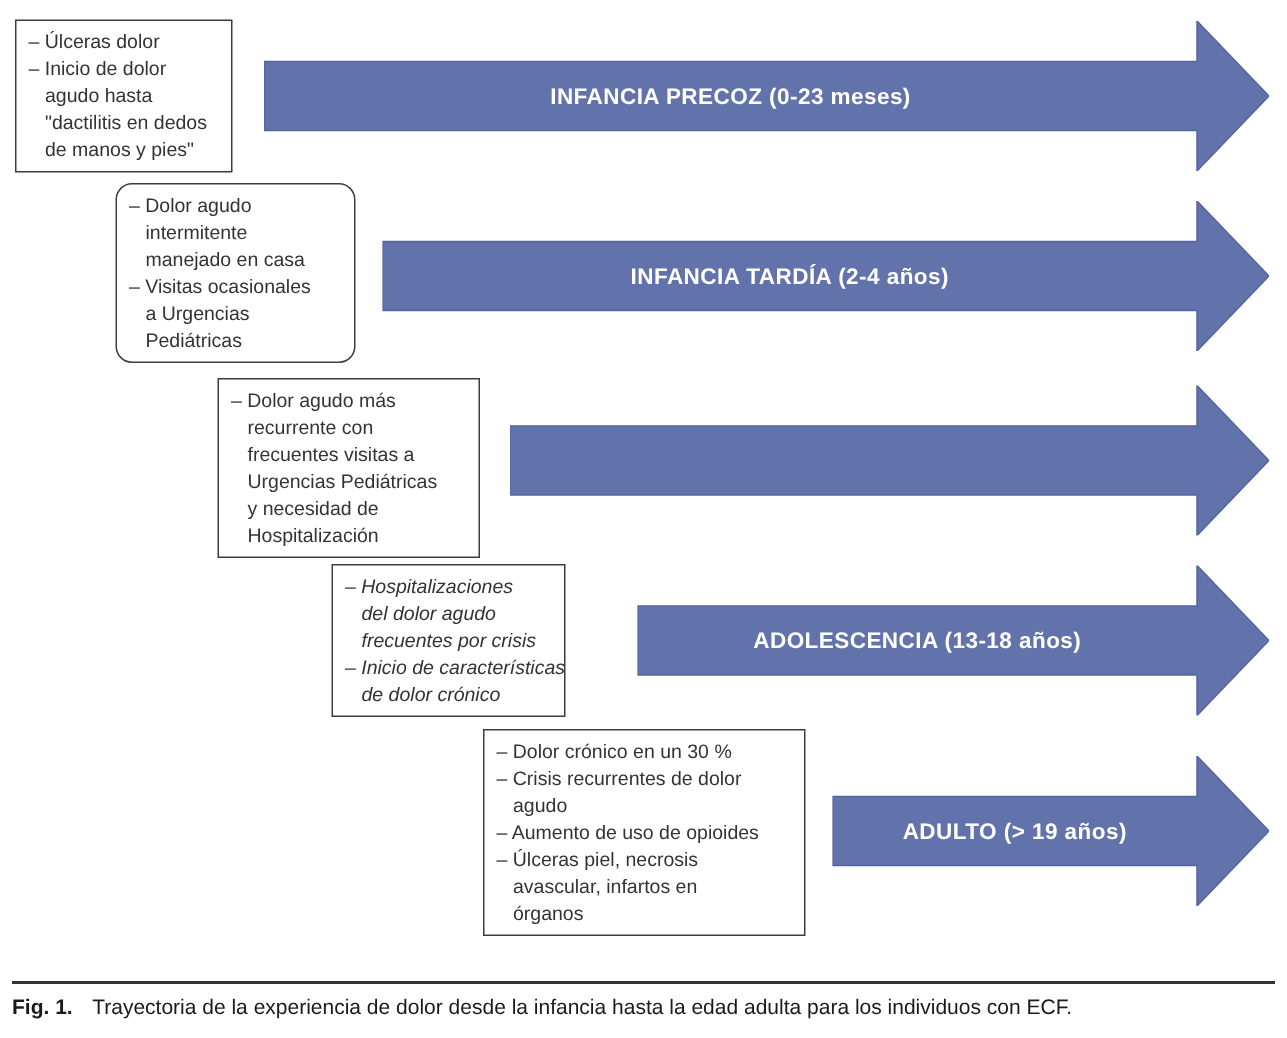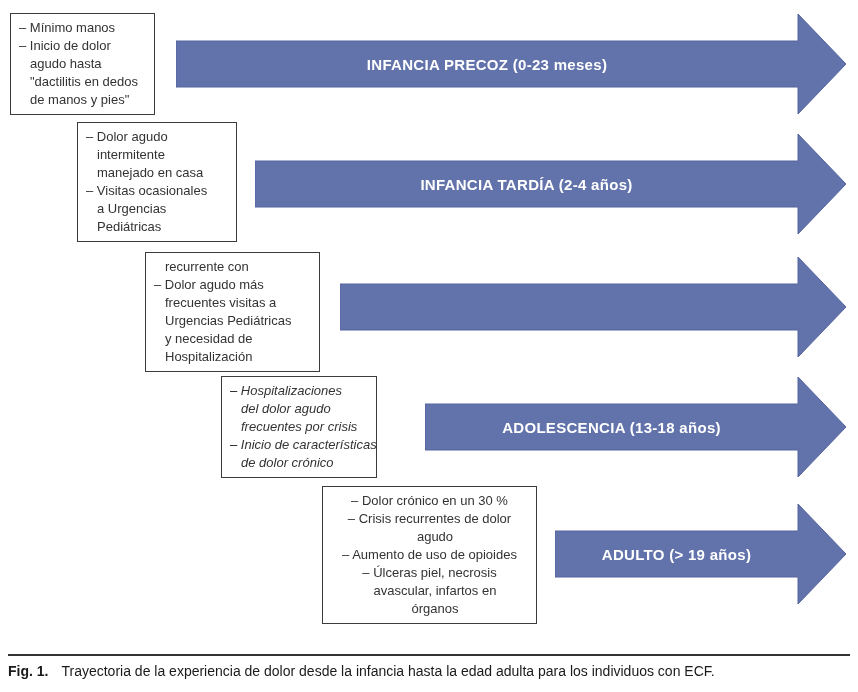--- a/index.html
+++ b/index.html
@@ -55,51 +55,51 @@
     color: #1a1a1a;
   }
   .caption .fig-label { font-weight: bold; margin-right: 13px; }
 </style>
 </head>
 <body>
 
 <div class="canvas">
 
   <div class="box" style="left:10px; top:13px; width:145px;">
-    <div class="line">– Mínimo manos</div>
+    <div class="line">– Úlceras dolor</div>
     <div class="line">– Inicio de dolor</div>
     <div class="line cont">agudo hasta</div>
     <div class="line cont">"dactilitis en dedos</div>
     <div class="line cont">de manos y pies"</div>
   </div>
   <div class="arrow" style="left:176px; top:14px; width:670px; height:100px;">
     <svg width="670" height="100" viewBox="0 0 670 100">
       <polygon class="arrow-shape" points="0,27 622,27 622,0 670,50 622,100 622,73 0,73"></polygon>
     </svg>
     <div class="arrow-label" style="width:622px;">INFANCIA PRECOZ (0-23 meses)</div>
   </div>
 
-  <div class="box" style="left:77px; top:122px; width:160px;">
+  <div class="box" style="left:77px; top:122px; width:160px;border-radius:11px;">
     <div class="line">– Dolor agudo</div>
     <div class="line cont">intermitente</div>
     <div class="line cont">manejado en casa</div>
     <div class="line">– Visitas ocasionales</div>
     <div class="line cont">a Urgencias</div>
     <div class="line cont">Pediátricas</div>
   </div>
   <div class="arrow" style="left:255px; top:134px; width:591px; height:100px;">
     <svg width="591" height="100" viewBox="0 0 591 100">
       <polygon class="arrow-shape" points="0,27 543,27 543,0 591,50 543,100 543,73 0,73"></polygon>
     </svg>
     <div class="arrow-label" style="width:543px;">INFANCIA TARDÍA (2-4 años)</div>
   </div>
 
   <div class="box" style="left:145px; top:252px; width:175px;">
+    <div class="line">– Dolor agudo más</div>
     <div class="line cont">recurrente con</div>
-    <div class="line">– Dolor agudo más</div>
     <div class="line cont">frecuentes visitas a</div>
     <div class="line cont">Urgencias Pediátricas</div>
     <div class="line cont">y necesidad de</div>
     <div class="line cont">Hospitalización</div>
   </div>
   <div class="arrow" style="left:340px; top:257px; width:506px; height:100px;">
     <svg width="506" height="100" viewBox="0 0 506 100">
       <polygon class="arrow-shape" points="0,27 458,27 458,0 506,50 458,100 458,73 0,73"></polygon>
     </svg>
   </div>
@@ -111,21 +111,21 @@
     <div class="line">– Inicio de características</div>
     <div class="line cont">de dolor crónico</div>
   </div>
   <div class="arrow" style="left:425px; top:377px; width:421px; height:100px;">
     <svg width="421" height="100" viewBox="0 0 421 100">
       <polygon class="arrow-shape" points="0,27 373,27 373,0 421,50 373,100 373,73 0,73"></polygon>
     </svg>
     <div class="arrow-label" style="width:373px;">ADOLESCENCIA (13-18 años)</div>
   </div>
 
-  <div class="box" style="left:322px; top:486px; width:215px;text-align:center;">
+  <div class="box" style="left:322px; top:486px; width:215px;">
     <div class="line">– Dolor crónico en un 30 %</div>
     <div class="line">– Crisis recurrentes de dolor</div>
     <div class="line cont">agudo</div>
     <div class="line">– Aumento de uso de opioides</div>
     <div class="line">– Úlceras piel, necrosis</div>
     <div class="line cont">avascular, infartos en</div>
     <div class="line cont">órganos</div>
   </div>
   <div class="arrow" style="left:555px; top:504px; width:291px; height:100px;">
     <svg width="291" height="100" viewBox="0 0 291 100">

